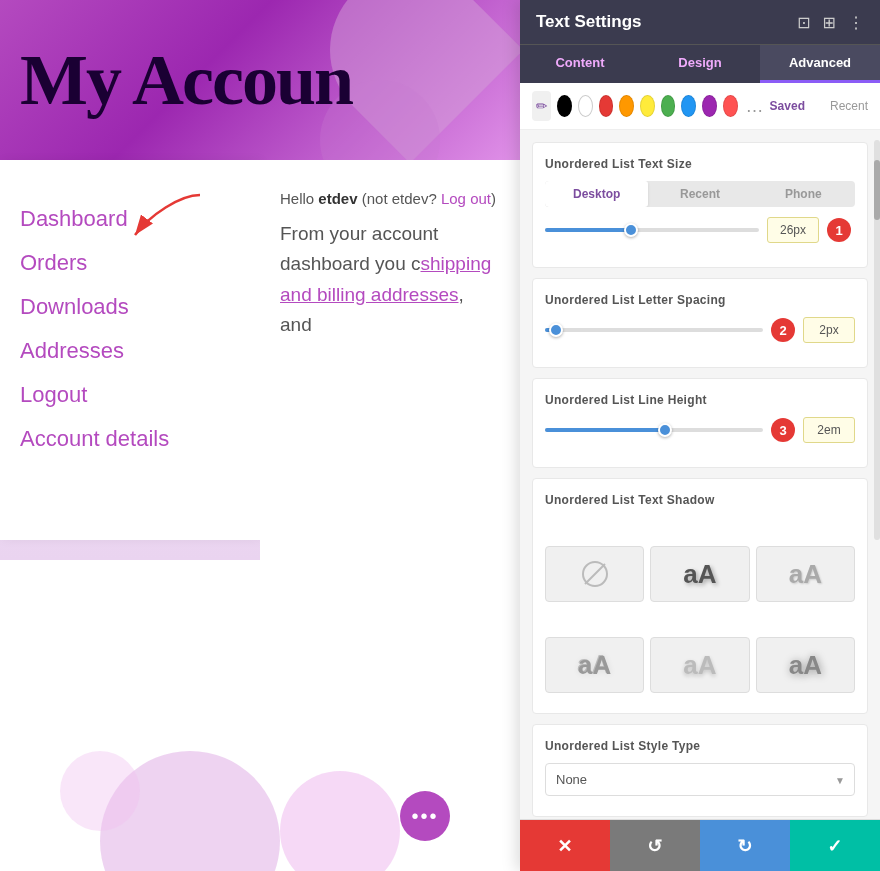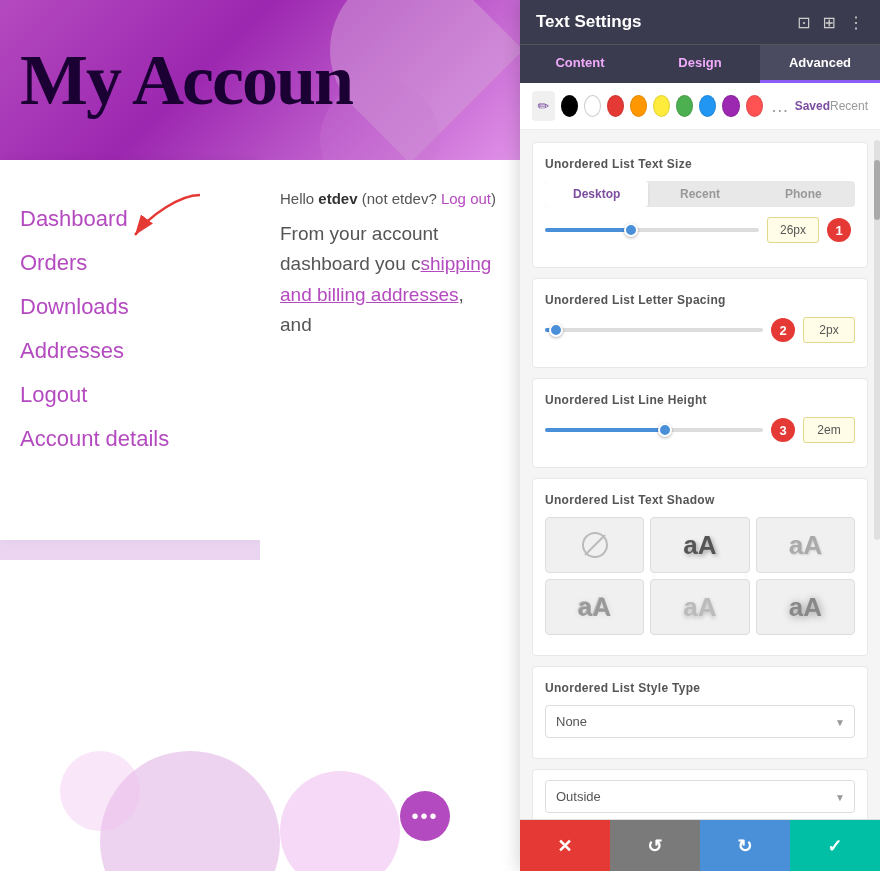--- a/index.html
+++ b/index.html
@@ -252,21 +252,21 @@
     .more-dots {
       color: #999;
       font-size: 18px;
       cursor: pointer;
       margin-left: 2px;
     }
 
     .saved-recent {
       margin-left: auto;
       display: flex;
-      gap: 0;
+      gap: 25px;
       font-size: 12px;
     }
 
     .saved-label { color: #7c4d9f; font-weight: 600; }
     .recent-label { color: #999; }
 
     
     .panel-body {
       flex: 1;
       overflow-y: auto;
@@ -378,20 +378,21 @@
       background: #f0f0f0;
       border: 1px solid #ddd;
       border-radius: 4px;
       height: 56px;
       display: flex;
       align-items: center;
       justify-content: center;
       cursor: pointer;
       font-size: 26px;
       font-weight: 700;
+      margin-top: 29px;
     }
 
     .shadow-option.no-shadow {
       color: #bbb;
       font-size: 22px;
     }
 
     .shadow-option.shadow-1 { color: #555; text-shadow: 2px 2px 4px rgba(0,0,0,0.3); }
     .shadow-option.shadow-2 { color: #aaa; text-shadow: 1px 1px 2px rgba(0,0,0,0.15); }
     .shadow-option.shadow-3 { color: #999; text-shadow: -1px -1px 0 rgba(0,0,0,0.2), 0 0 6px rgba(0,0,0,0.1); }

